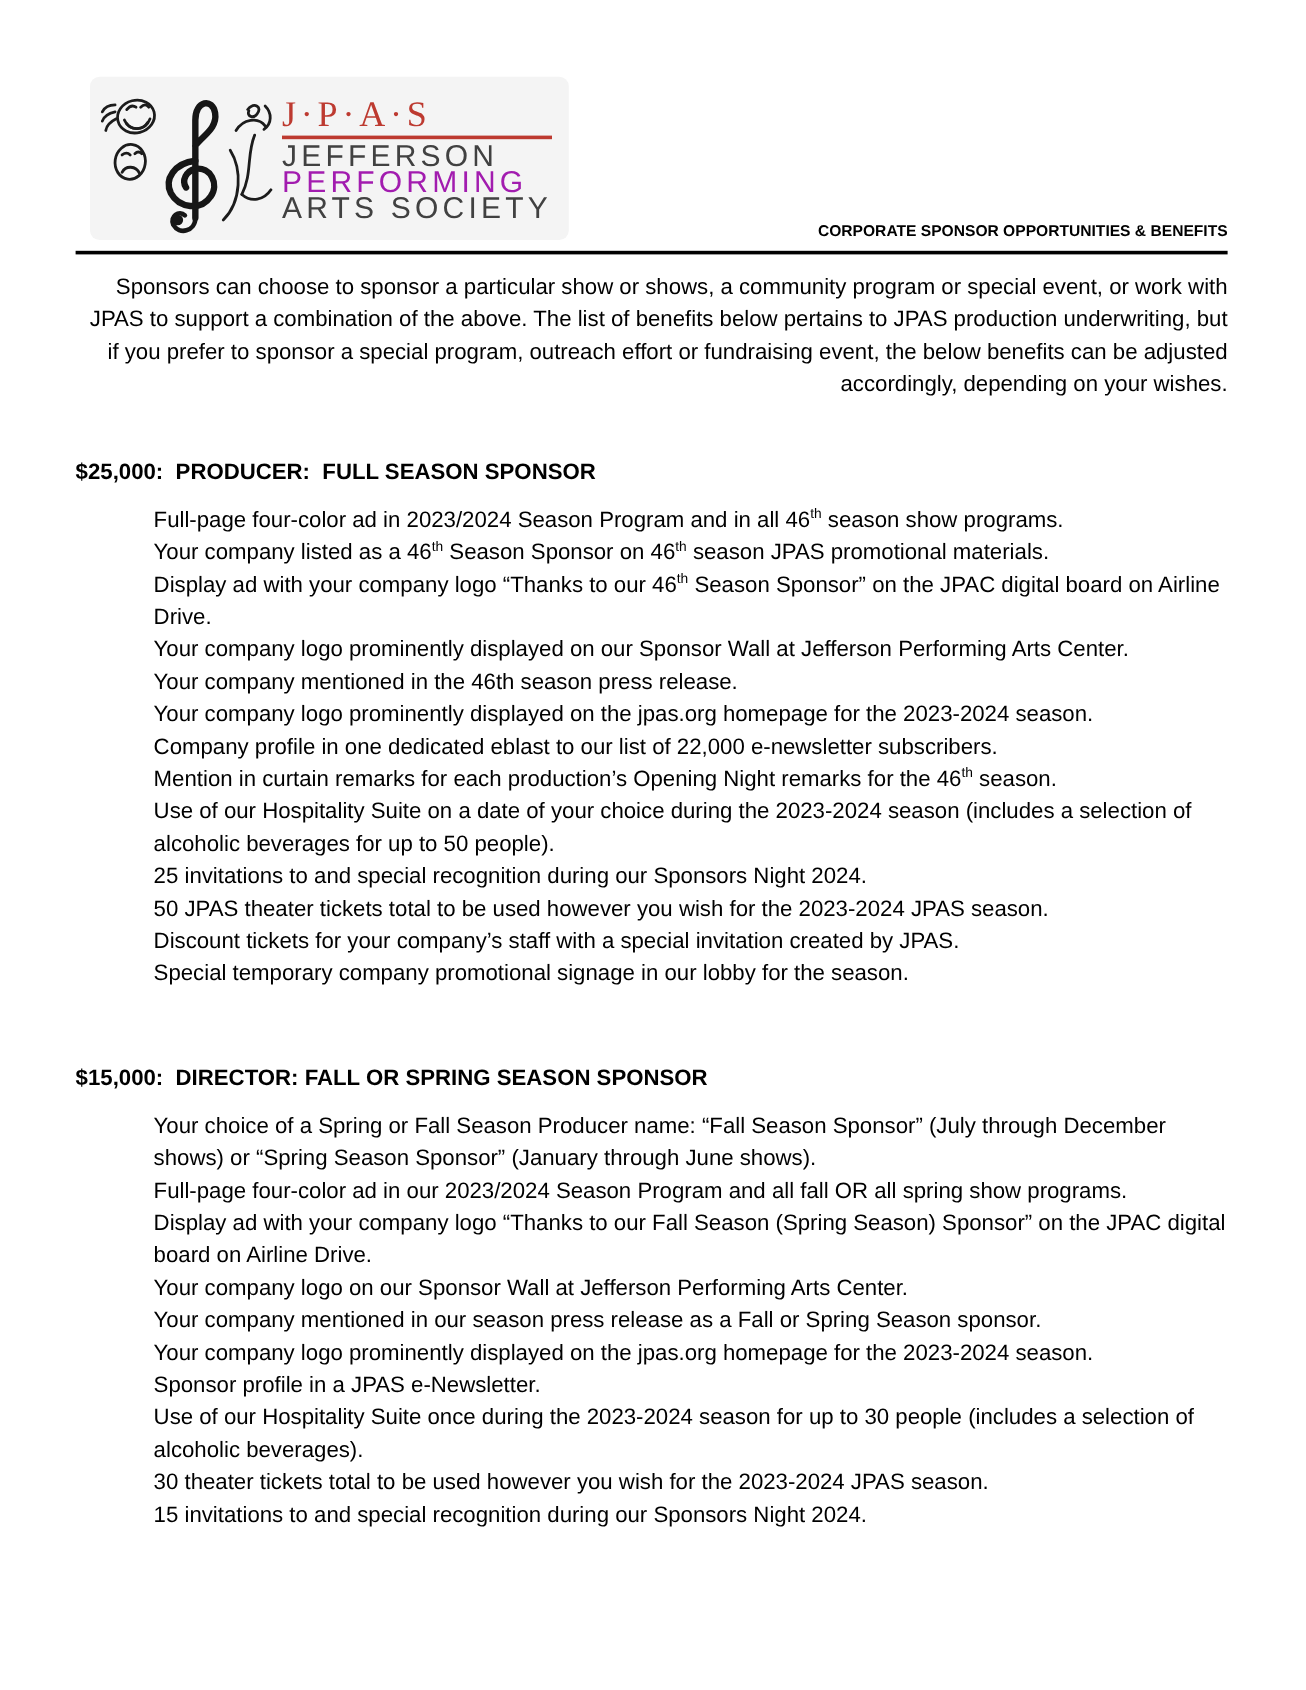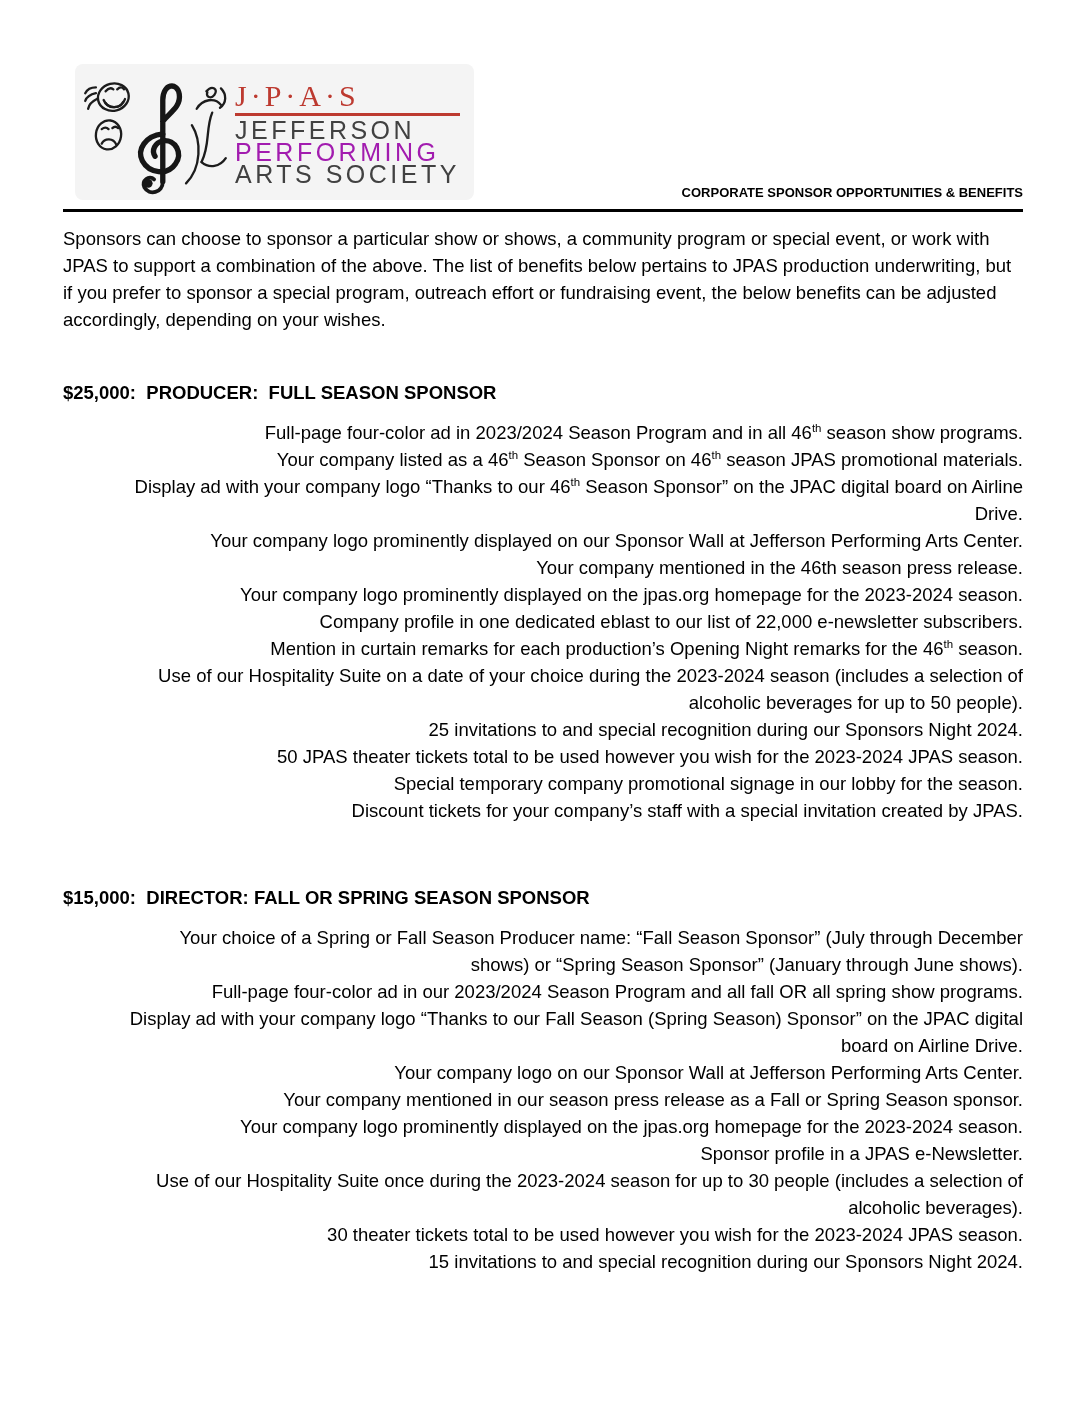--- a/index.html
+++ b/index.html
@@ -53,33 +53,33 @@
   }
   .doc-title{
     font-weight:700;
     font-size:13px;
     padding-bottom:2px;
     white-space:nowrap;
   }
   
   .intro{
     margin:13px 0 0 0;
+    text-align:right;
   }
   #sections section:first-child{margin-top:46px;}
   #sections section + section{margin-top:60px;}
   .tier-heading{
     font-size:18.5px;
     font-weight:700;
     margin:0 0 13px 0;
     white-space:pre-wrap; 
   }
   .benefit{
     margin:0;
     padding-left:65px;
-    text-align:right;
   }
   sup{font-size:0.62em;line-height:0;vertical-align:super;}
 </style>
 </head>
 <body>
 
 <div class="page">
 
   <div class="header">
 
@@ -142,22 +142,22 @@
           <p class="benefit">Your company listed as a 46<sup>th</sup> Season Sponsor on 46<sup>th</sup> season JPAS promotional materials.</p>
           <p class="benefit">Display ad with your company logo “Thanks to our 46<sup>th</sup> Season Sponsor” on the JPAC digital board on Airline Drive.</p>
           <p class="benefit">Your company logo prominently displayed on our Sponsor Wall at Jefferson Performing Arts Center.</p>
           <p class="benefit">Your company mentioned in the 46th season press release.</p>
           <p class="benefit">Your company logo prominently displayed on the jpas.org homepage for the 2023-2024 season.</p>
           <p class="benefit">Company profile in one dedicated eblast to our list of 22,000 e-newsletter subscribers.</p>
           <p class="benefit">Mention in curtain remarks for each production’s Opening Night remarks for the 46<sup>th</sup> season.</p>
           <p class="benefit">Use of our Hospitality Suite on a date of your choice during the 2023-2024 season (includes a selection of alcoholic beverages for up to 50 people).</p>
           <p class="benefit">25 invitations to and special recognition during our Sponsors Night 2024.</p>
           <p class="benefit">50 JPAS theater tickets total to be used however you wish for the 2023-2024 JPAS season.</p>
+          <p class="benefit">Discount tickets for your company’s staff with a special invitation created by JPAS.</p>
           <p class="benefit">Special temporary company promotional signage in our lobby for the season.</p>
-          <p class="benefit">Discount tickets for your company’s staff with a special invitation created by JPAS.</p>
         </div>
       </section>
       <section>
         <h2 class="tier-heading">$15,000:  DIRECTOR: FALL OR SPRING SEASON SPONSOR</h2>
         <div>
           <p class="benefit">Your choice of a Spring or Fall Season Producer name: “Fall Season Sponsor” (July through December shows) or “Spring Season Sponsor” (January through June shows).</p>
           <p class="benefit">Full-page four-color ad in our 2023/2024 Season Program and all fall OR all spring show programs.</p>
           <p class="benefit">Display ad with your company logo “Thanks to our Fall Season (Spring Season) Sponsor” on the JPAC digital board on Airline Drive.</p>
           <p class="benefit">Your company logo on our Sponsor Wall at Jefferson Performing Arts Center.</p>
           <p class="benefit">Your company mentioned in our season press release as a Fall or Spring Season sponsor.</p>

